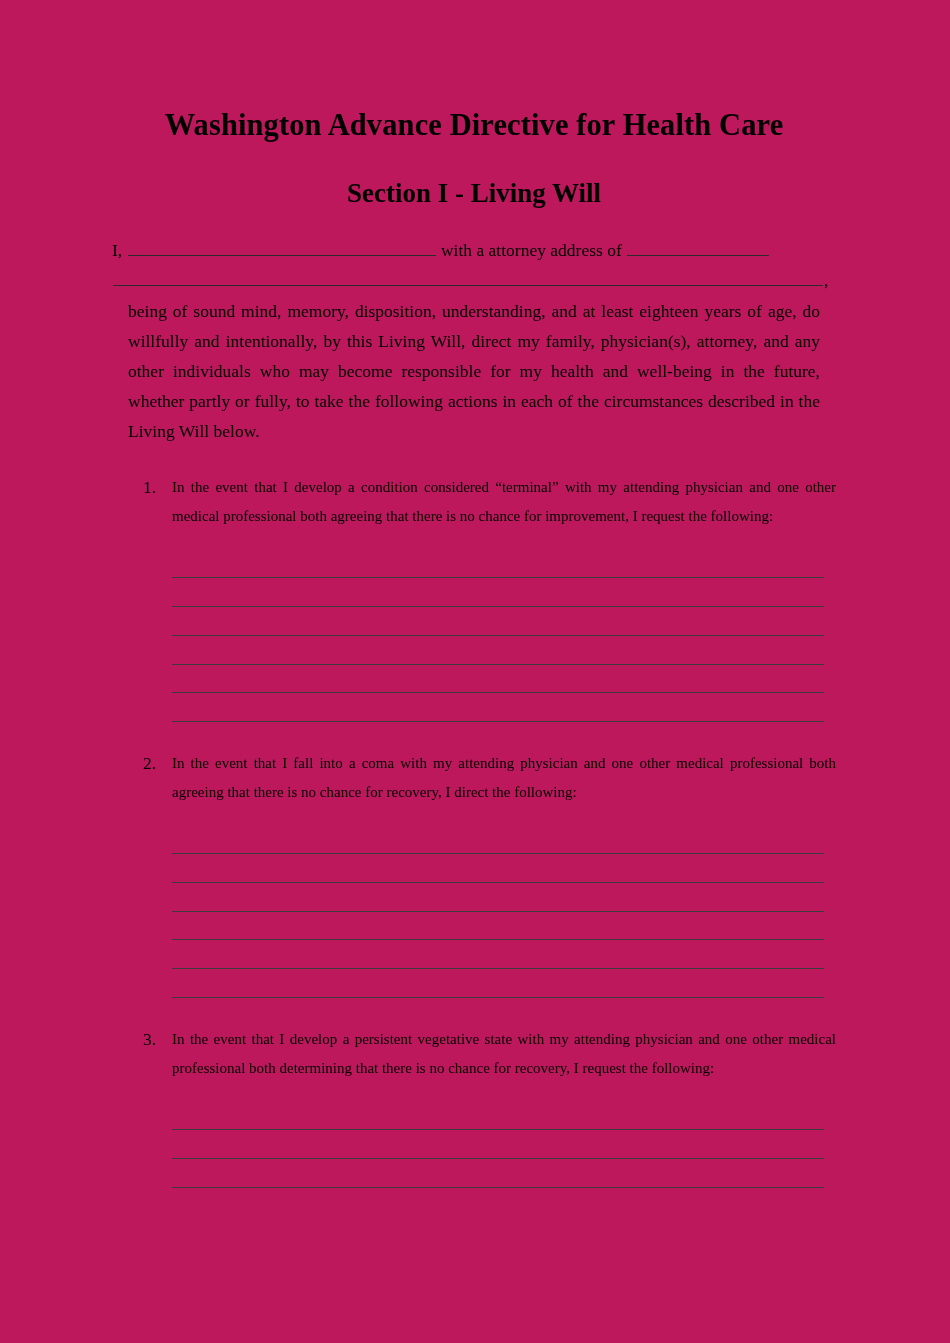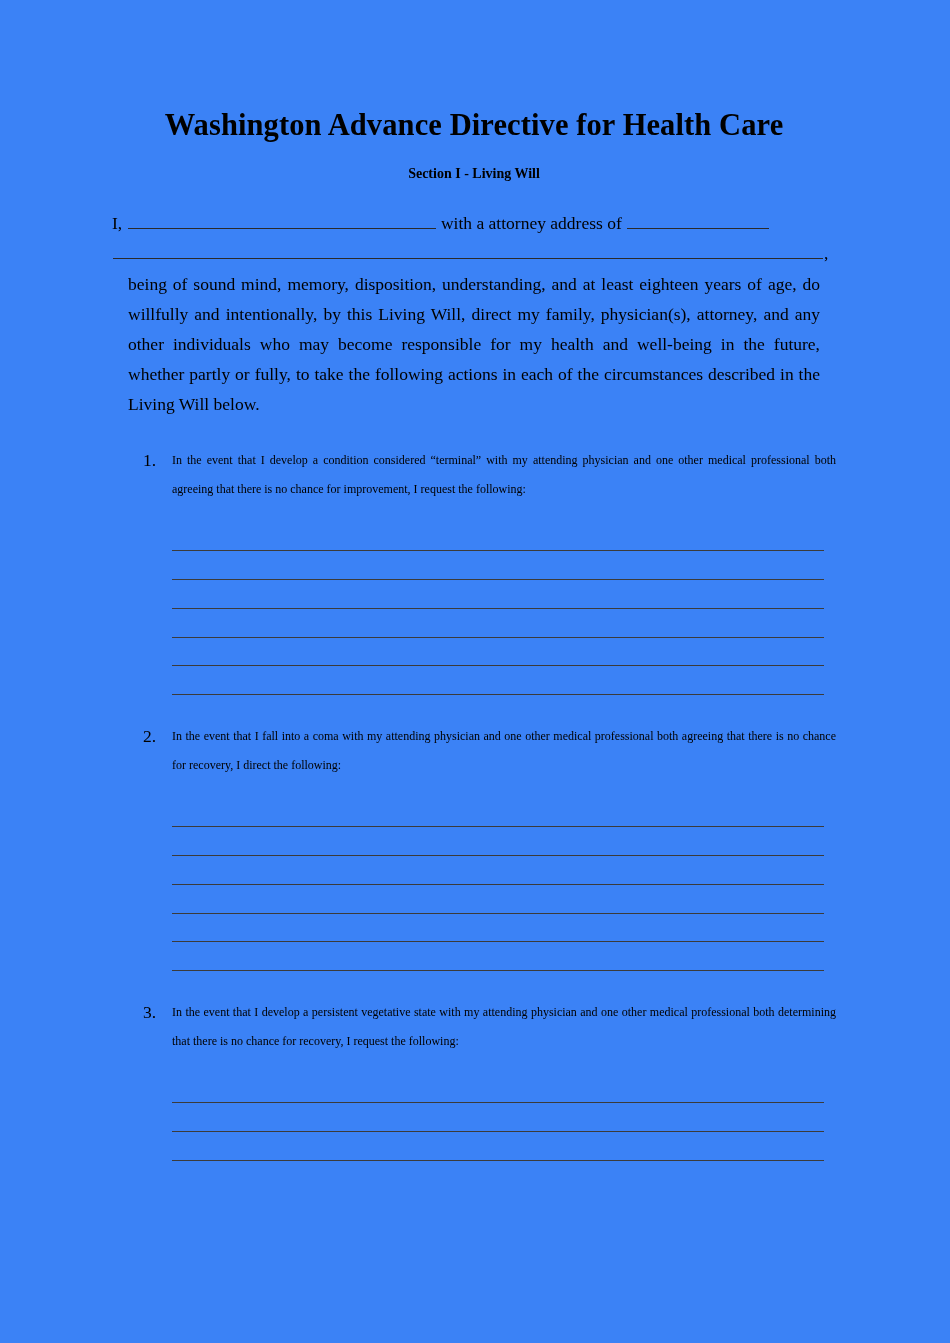--- a/index.html
+++ b/index.html
@@ -11,46 +11,46 @@
   body {
     font-family: "Liberation Serif", "DejaVu Serif", serif;
     color: #000000;
     -webkit-font-smoothing: antialiased;
   }
   .page {
     position: relative;
     width: 950px;
     height: 1343px;
     margin: 0 auto;
-    background: #3b82f6;
+    background: #be185d;
     overflow: hidden;
     box-sizing: border-box;
   }
   .content {
     position: absolute;
     left: 112px;
     top: 0;
     width: 724px;
   }
   .doc-title {
     font-size: 30.5px;
     font-weight: bold;
     text-align: center;
     line-height: 1.15;
     margin: 0;
     padding-top: 108px;
     letter-spacing: 0.1px;
     white-space: nowrap;
   }
   .doc-subtitle {
-    font-size: 14px;
+    font-size: 27px;
     font-weight: bold;
     text-align: center;
     line-height: 1.15;
-    margin: 0;
+    margin: 12px;
     padding-top: 23px;
   }
   .intro-block {
     margin-top: 26px;
   }
   .fill-line-1 {
     font-size: 17.5px;
     line-height: 30px;
     margin: 0;
     white-space: nowrap;
@@ -92,21 +92,21 @@
     margin-top: 27px;
   }
   li.item .num {
     position: absolute;
     left: 31px;
     top: 0;
     font-size: 17.5px;
     line-height: 29px;
   }
   li.item .itext {
-    font-size: 12px;
+    font-size: 15px;
     line-height: 29px;
     text-align: justify;
     text-justify: inter-word;
     margin: 0;
     display: block;
   }
   .ruled {
     margin-top: 24px;
     padding-left: 60px;
   }

